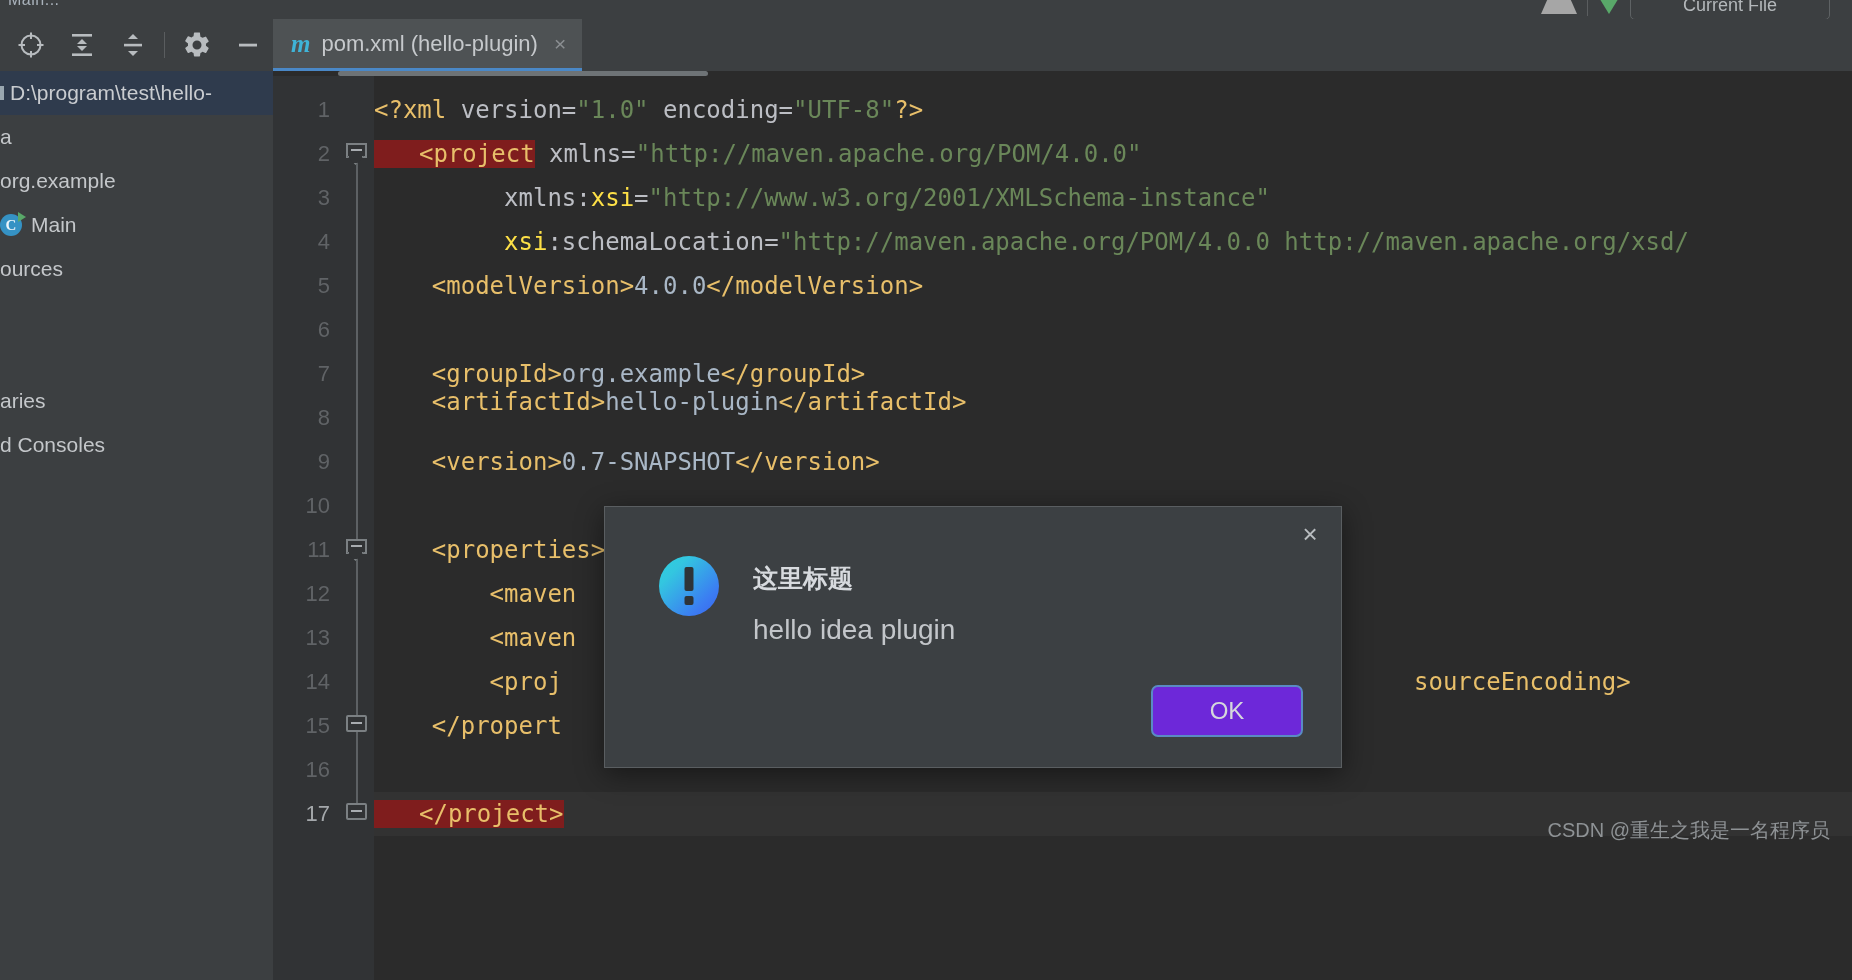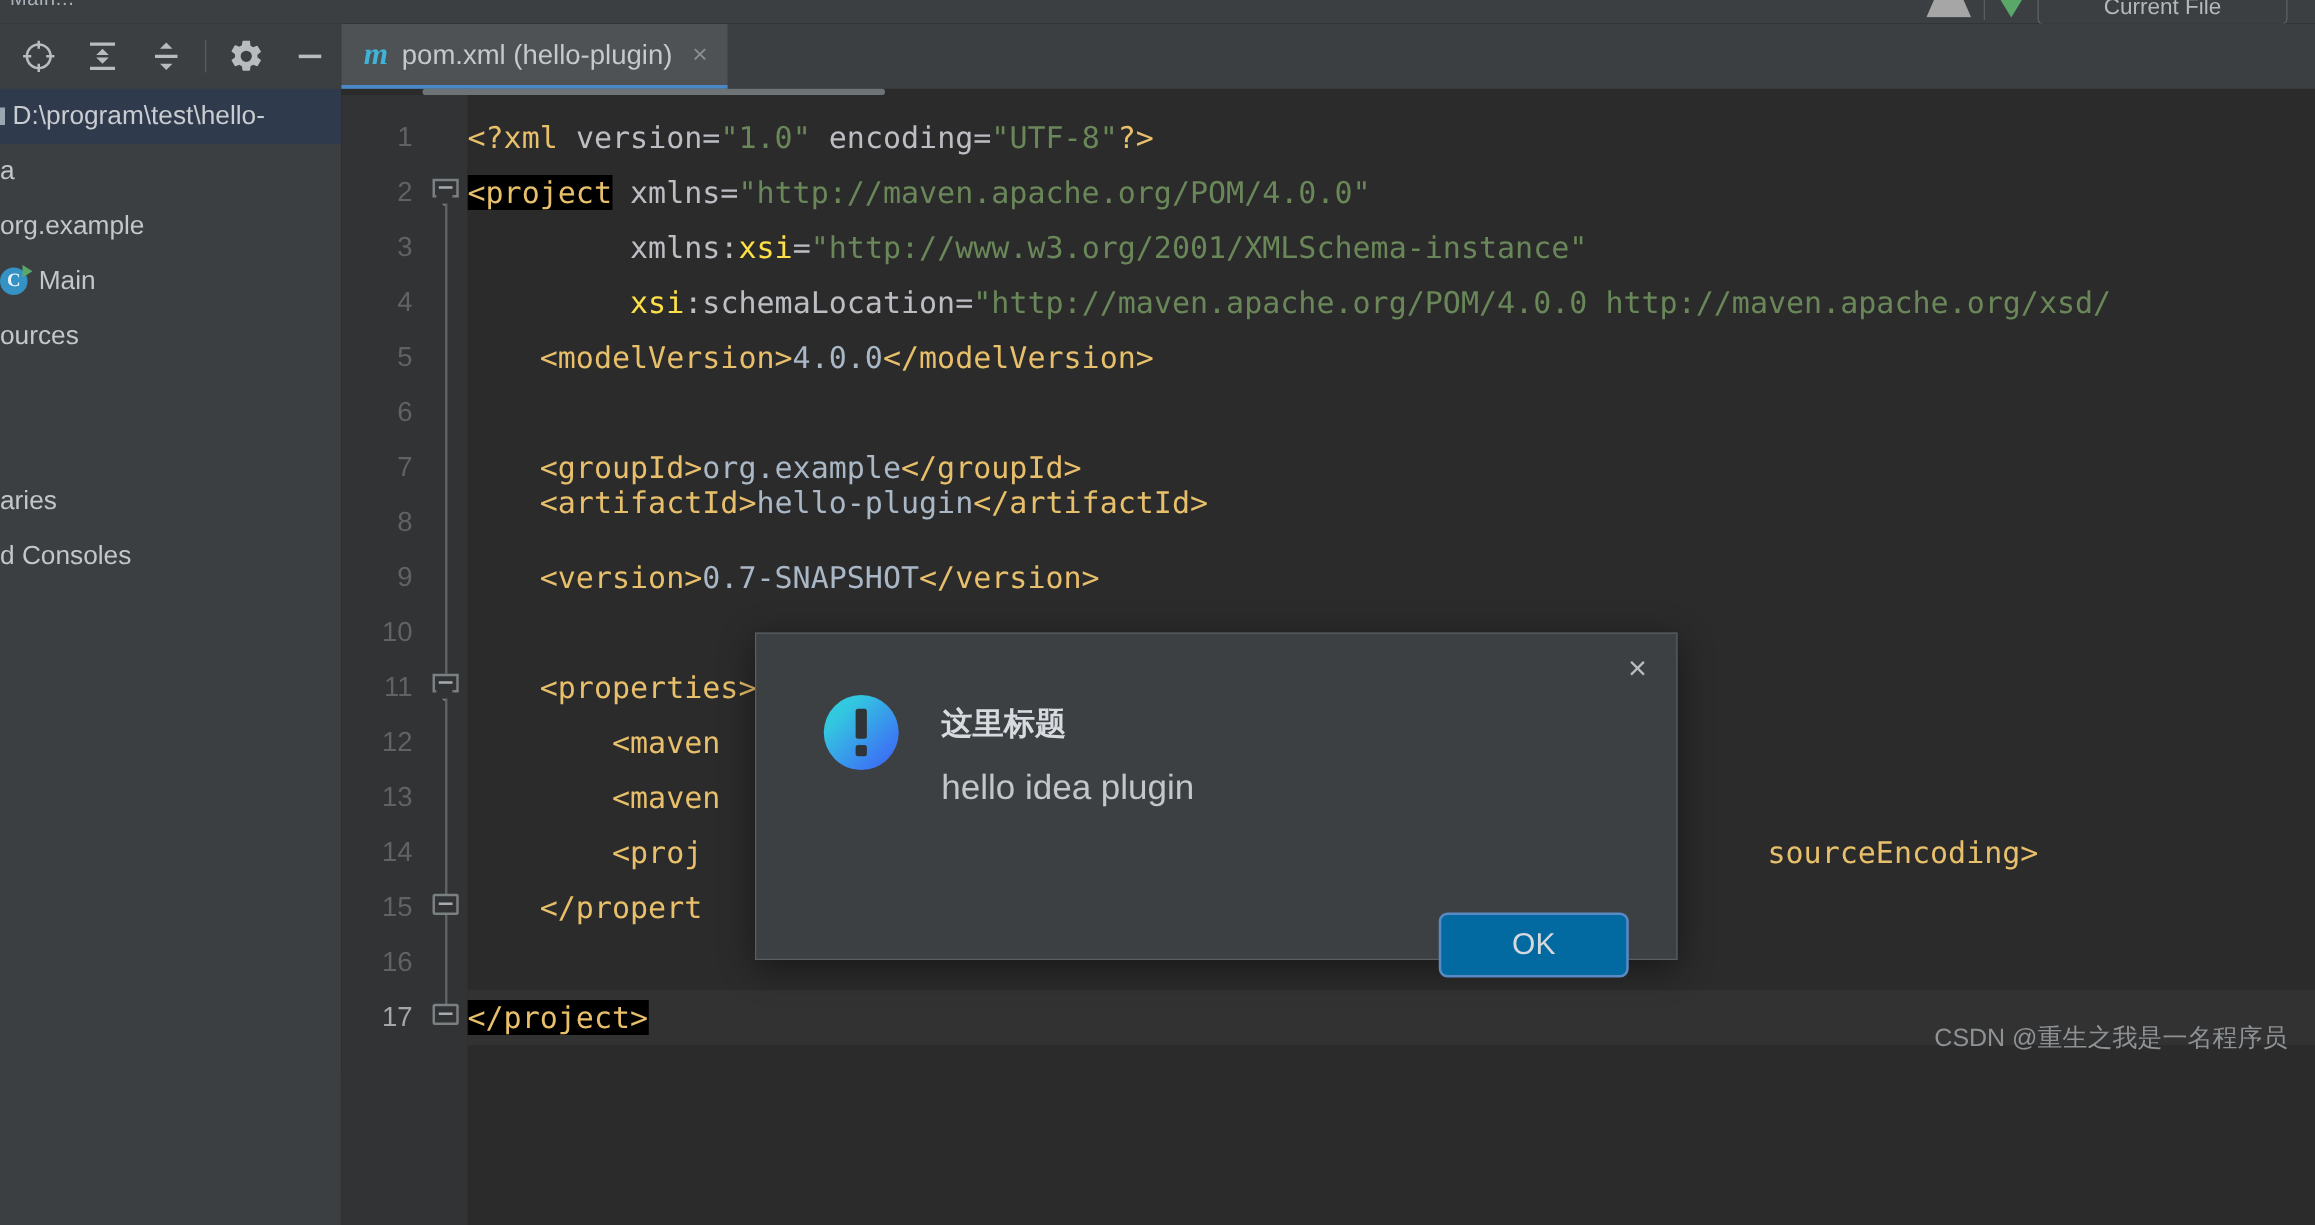--- a/index.html
+++ b/index.html
@@ -325,21 +325,21 @@
     width: 1478px;
     height: 44px;
     background: #323232;
   }
   .tk-tag    { color: #e8bf6a; }
   .tk-attr   { color: #bcbec4; }
   .tk-ns     { color: #fde047; }
   .tk-eq     { color: #bcbec4; }
   .tk-val    { color: #6a8759; }
   .tk-txt    { color: #a9b7c6; }
-  .hl-brace  { background: #000000; }
+  .hl-brace  { background: #7f1d1d; padding-left: 45px; }
 
   
   .dialog {
     position: absolute;
     left: 604px; top: 506px;
     width: 738px; height: 262px;
     background: #3c4043;
     border: 1px solid #5a5e61;
     box-shadow: 0 6px 26px rgba(0,0,0,.45);
     z-index: 40;
@@ -394,31 +394,30 @@
     position: absolute;
     left: 148px; top: 107px;
     color: #c3c6ca;
     font-size: 28px;
     white-space: nowrap;
   }
   .dlg-ok {
     position: absolute;
     left: 546px; top: 178px;
     width: 152px; height: 52px;
-    background: #0369a1;
+    background: #6d28d9;
     border: 2px solid #5a8ac4;
     border-radius: 7px;
     color: #d5d8dc;
     font-size: 24px;
     display: flex;
     align-items: center;
     justify-content: center;
     cursor: pointer;
     font-family: "Liberation Sans", sans-serif;
-    margin-top: 45px;
   }
 
   
   .watermark {
     position: absolute;
     right: 22px; bottom: 16px;
     color: #8e9295;
     font-size: 20px;
     white-space: nowrap;
     z-index: 50;

